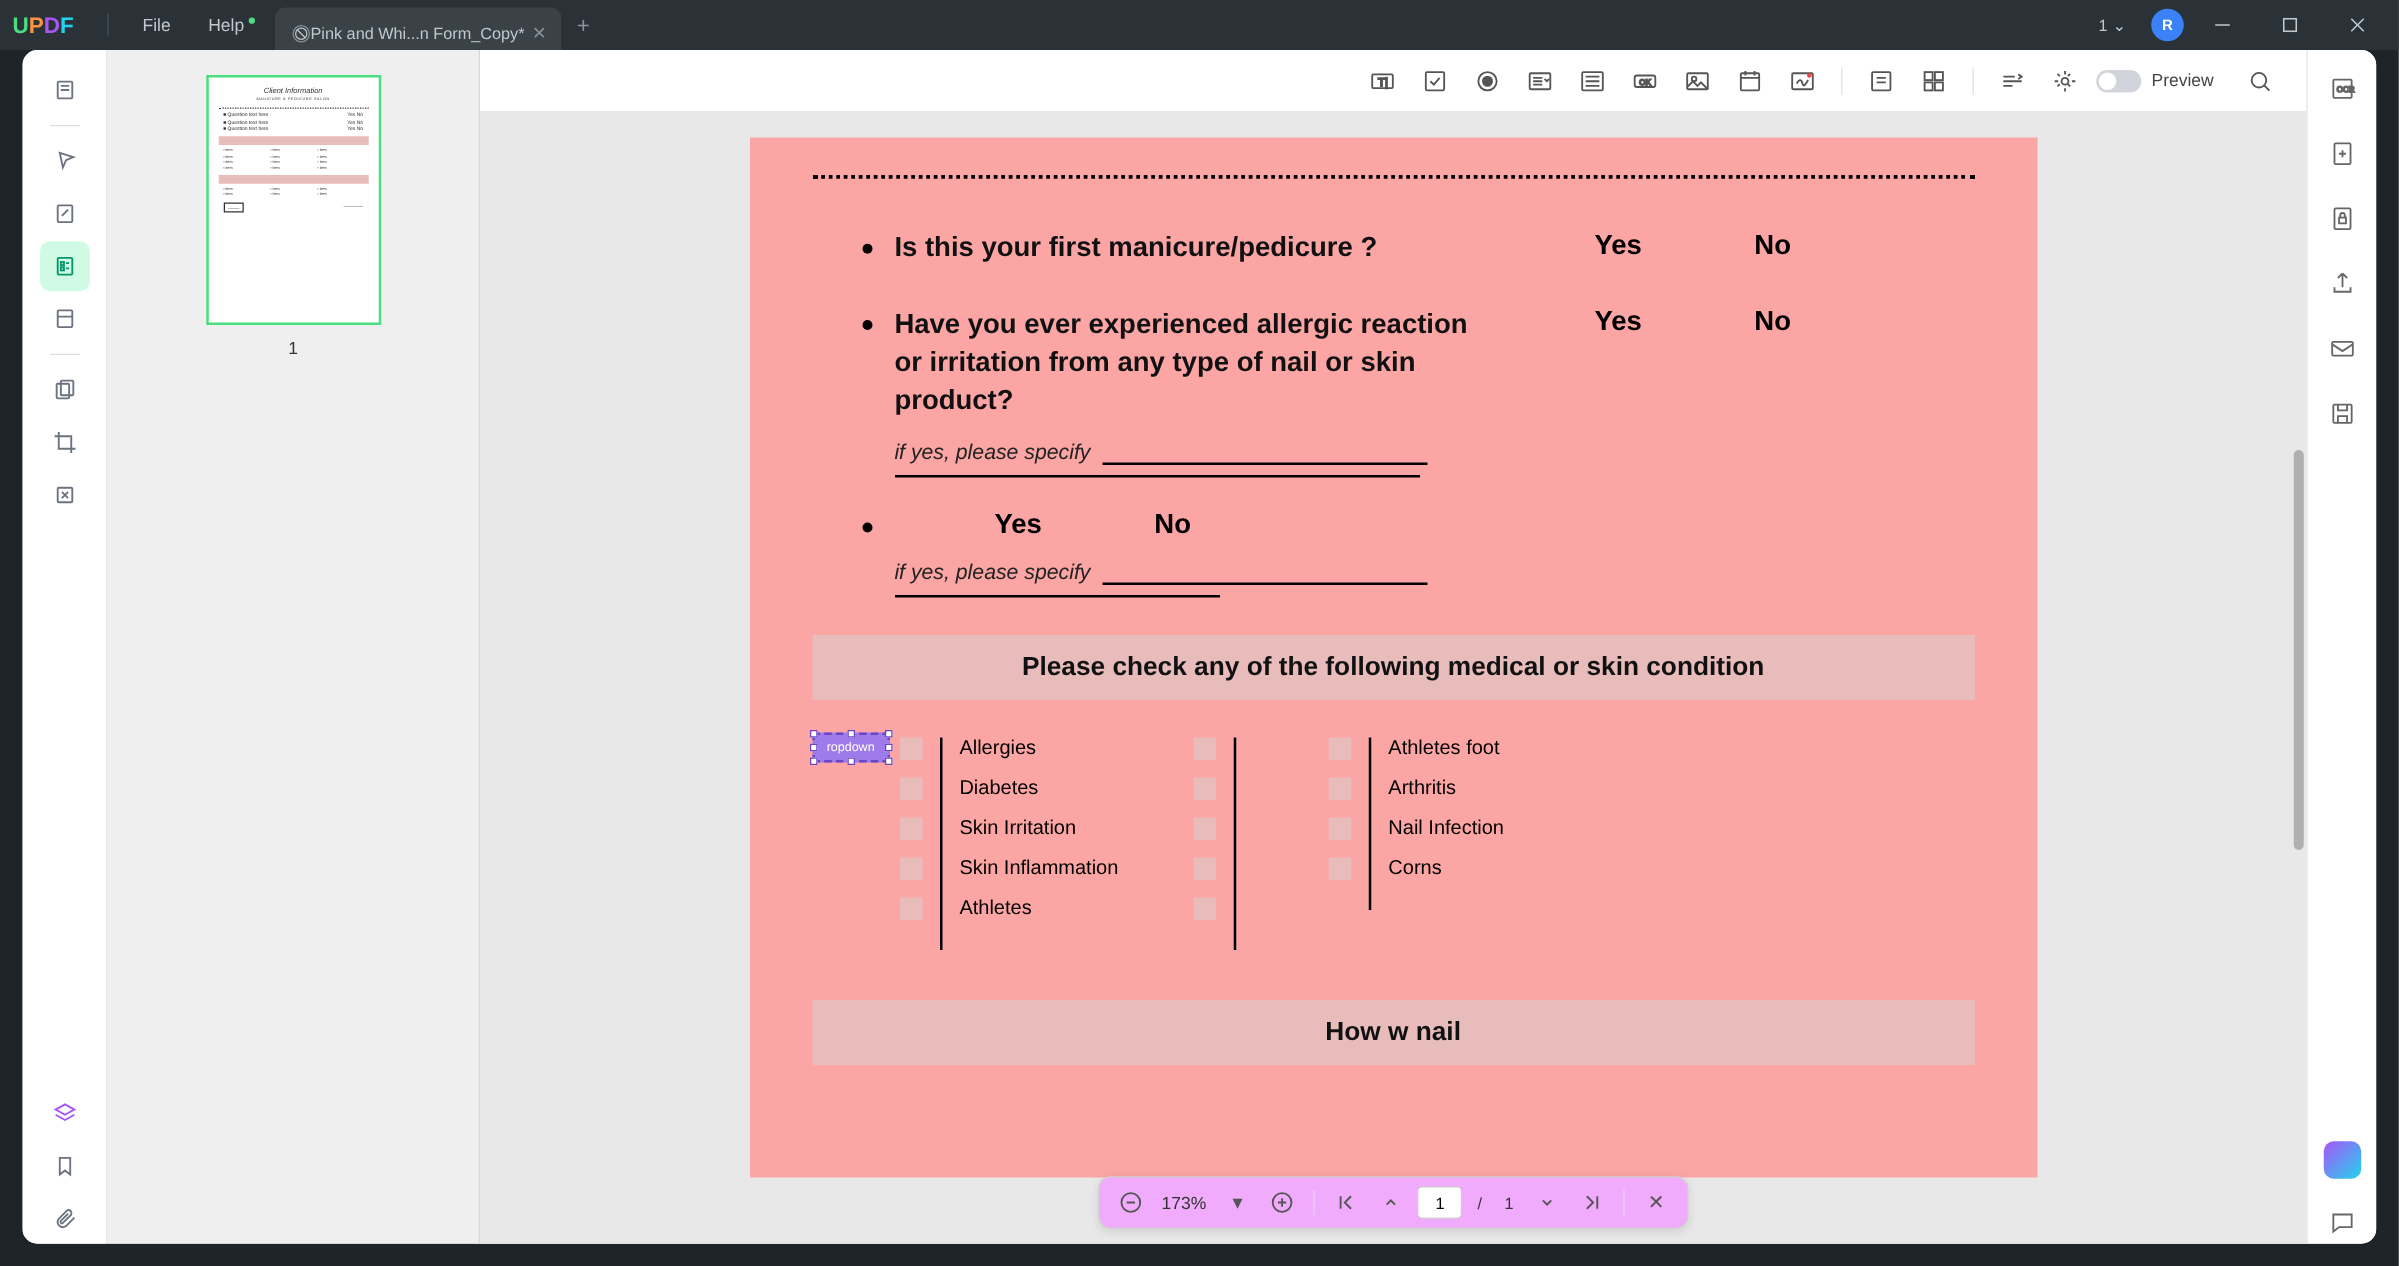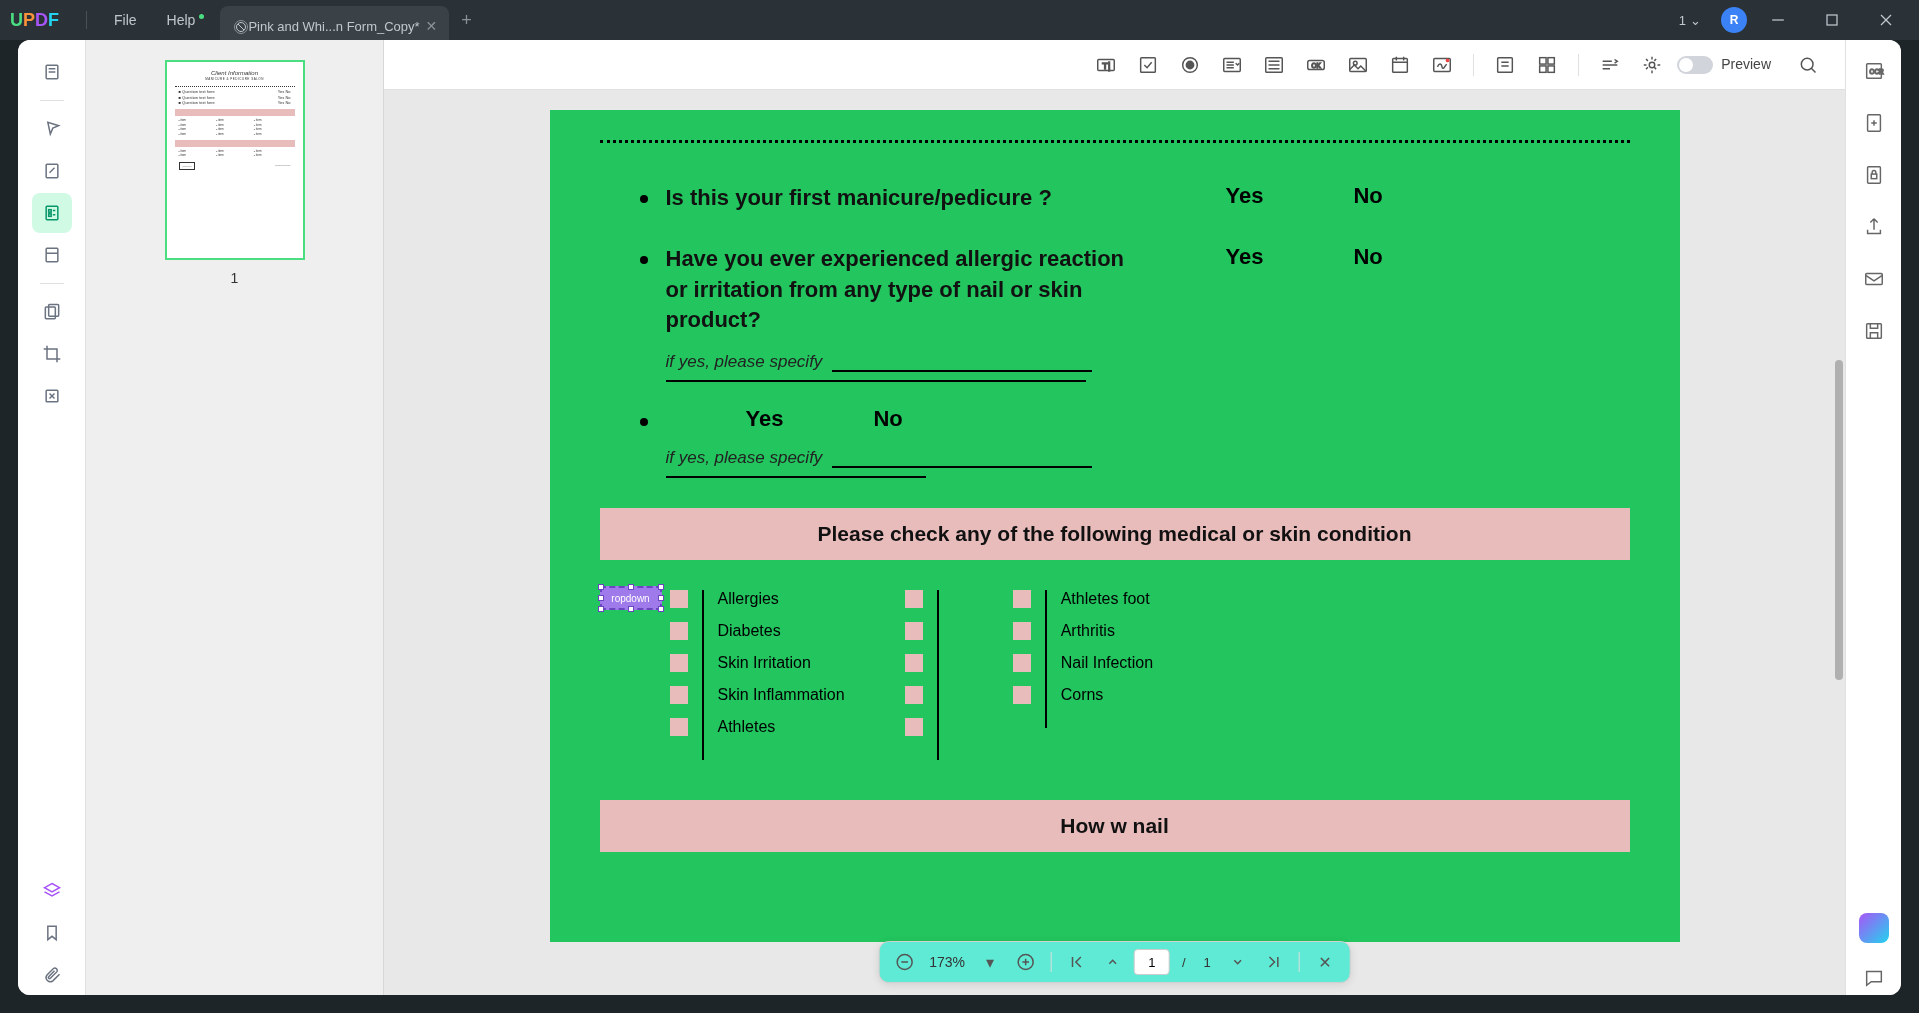--- a/index.html
+++ b/index.html
@@ -133,22 +133,22 @@
     .preview-label { font-size:14px; color:#444; }
     .search-btn { width:34px; height:34px; display:flex; align-items:center; justify-content:center; cursor:pointer; color:#555; }
     
     .doc-viewport {
       flex:1;
       overflow:auto;
       position:relative;
       background:#e8e8e8;
     }
     .doc-page {
-      width: 1130px;
-      background:#22c55e;
+      width: 1030px;
+      background:#fca5a5;
       margin: 20px auto;
       padding: 10px 50px 60px 50px;
       position:relative;
     }
     .dotted-line { border-top:3px dotted #000; margin:20px 0 40px 0; }
     .q-row { display:flex; align-items:flex-start; margin-bottom:30px; }
     .q-bullet { width:8px; height:8px; background:#000; border-radius:50%; margin-top:12px; margin-right:18px; margin-left:40px; }
     .q-text { font-size:22px; font-weight:600; color:#111; width:480px; line-height:1.4; }
     .q-yes { font-size:22px; font-weight:700; margin-left:80px; }
     .q-no { font-size:22px; font-weight:700; margin-left:90px; }
@@ -195,21 +195,21 @@
     }
     .rt-btn { width:34px; height:34px; display:flex; align-items:center; justify-content:center; color:#666; cursor:pointer; }
     .rt-spacer { flex:1; }
     .ai-btn { width:30px; height:30px; border-radius:8px; background:linear-gradient(135deg,#a855f7,#22d3ee); cursor:pointer; }
     
     .bottom-bar {
       position:absolute;
       bottom:12px;
       left:50%;
       transform:translateX(-50%);
-      background:#5eead4;
+      background:#f0abfc;
       border:1px solid #d0d0d0;
       border-radius:10px;
       height:42px;
       display:flex;
       align-items:center;
       padding:0 10px;
       gap:6px;
       box-shadow:0 2px 8px rgba(0,0,0,0.1);
     }
     .bb-btn { width:30px; height:30px; display:flex; align-items:center; justify-content:center; cursor:pointer; color:#555; border-radius:4px; }

